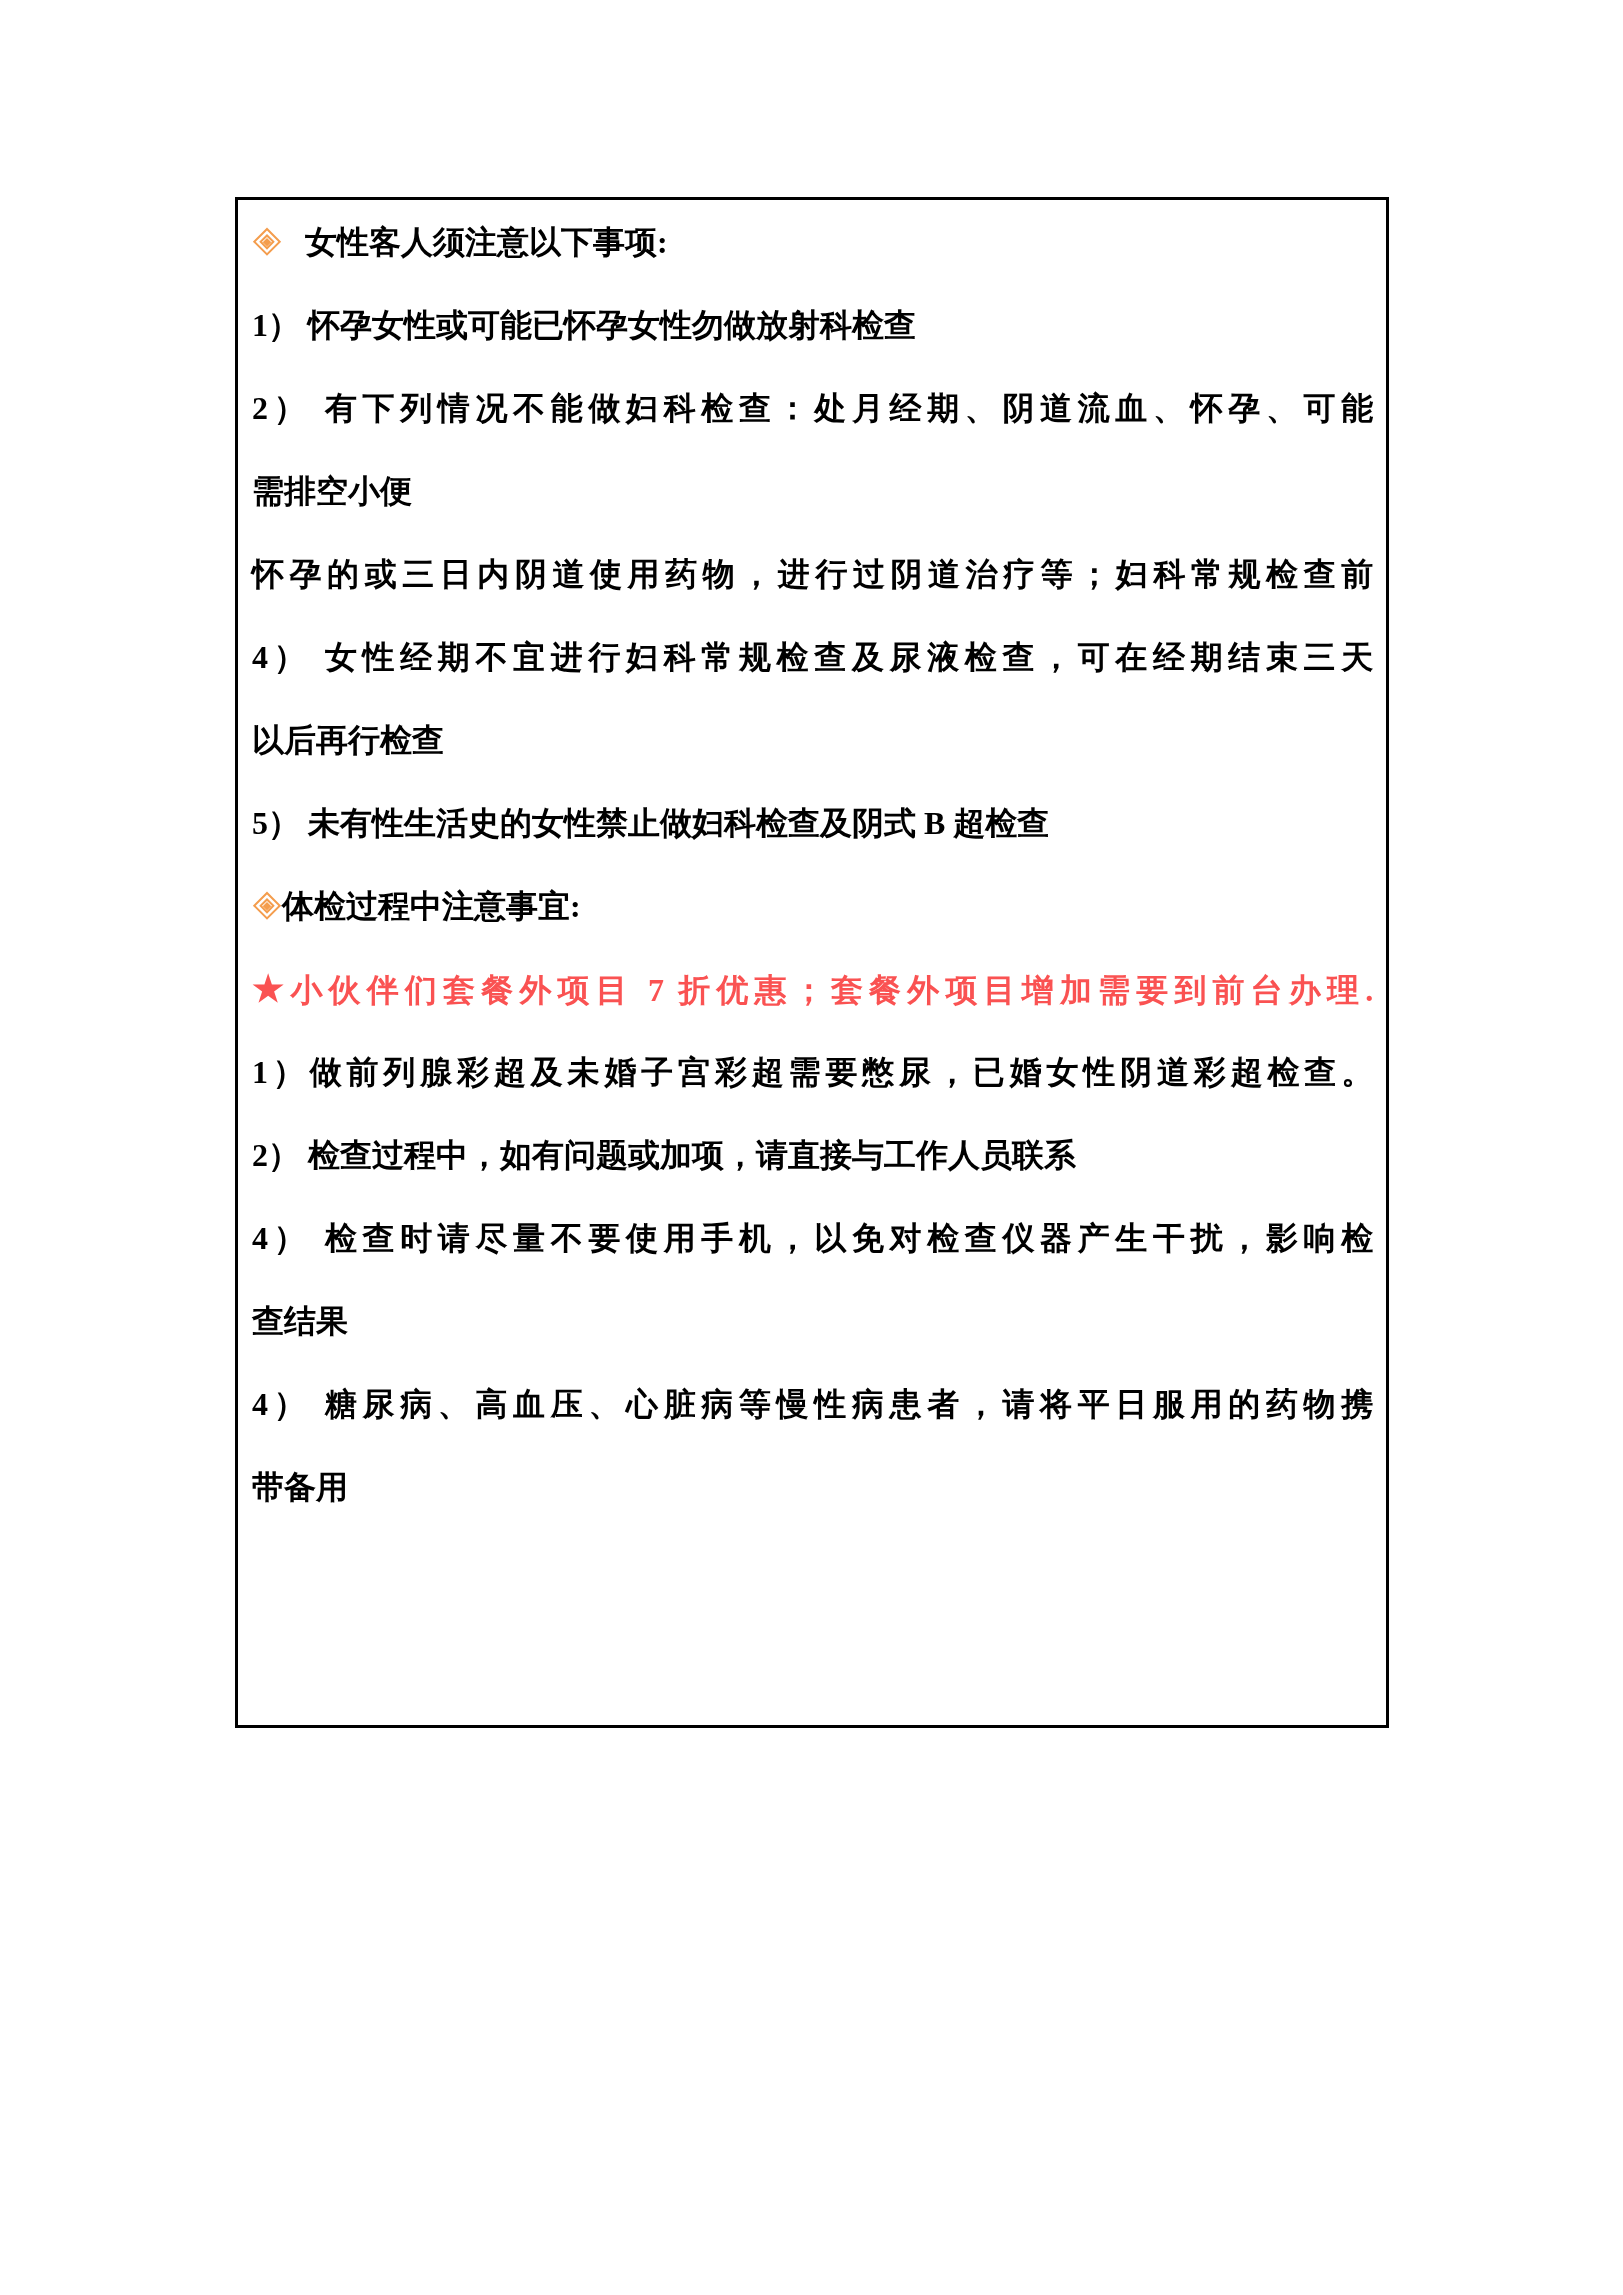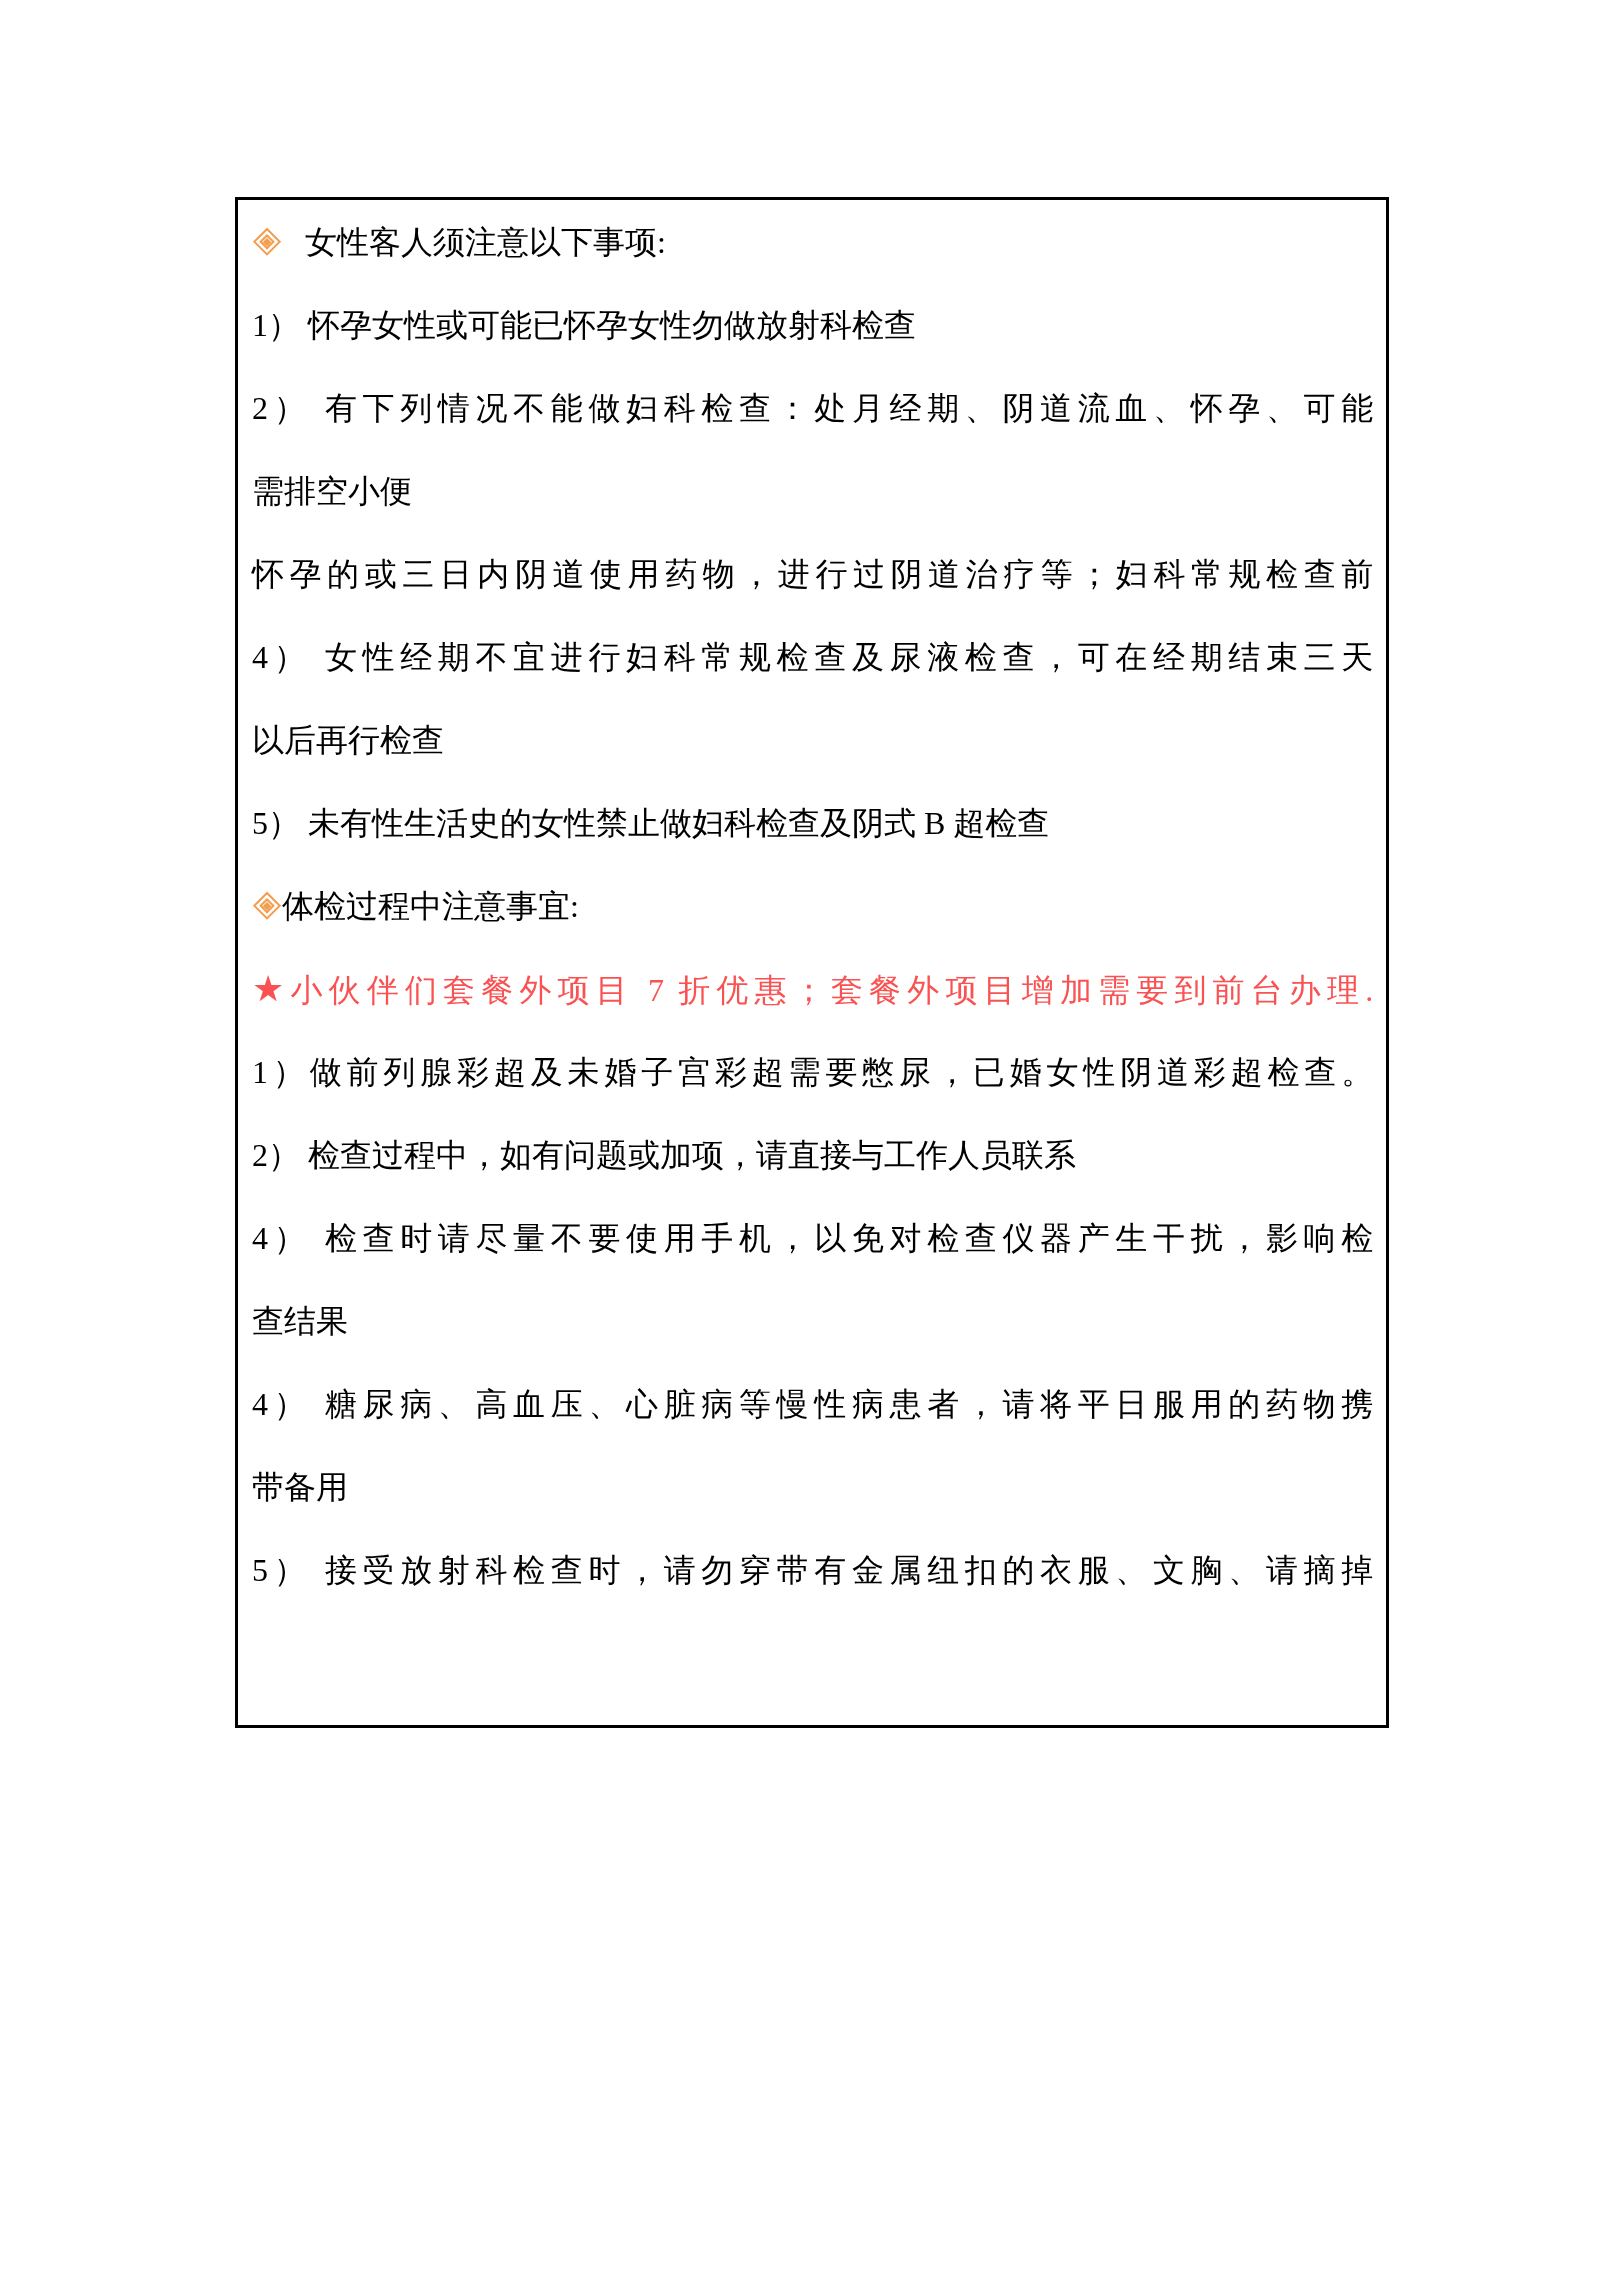--- a/index.html
+++ b/index.html
@@ -6,20 +6,21 @@
   body {
     width: 1623px;
     height: 2295px;
     position: relative;
     background: #ffffff;
     font-family: "Liberation Serif", "DejaVu Serif", serif;
   }
   .page {
     position: absolute;
     inset: 0;
+    font-weight: bold;
   }
   .notice-box {
     position: absolute;
     left: 235px;
     top: 197px;
     width: 1154px;
     height: 1531px;
     box-sizing: border-box;
     border: 3.1px solid var(--border, #000);
     padding: 1px 12.8px 0 14px;
@@ -87,16 +88,15 @@
       <div class="line"><span>以后再行检查</span></div>
       <div class="line"><span>5） 未有性生活史的女性禁止做妇科检查及阴式 B 超检查</span></div>
       <div class="line"><span class="diamond-icon"><i class="d-outer"></i><i class="d-mid"></i><i class="d-core"></i></span><span>体检过程中注意事宜:</span></div>
       <div class="line fill red"><span class="star-icon">★</span><span>小伙伴们套餐外项目 7 折优惠；套餐外项目增加需要到前台办理.</span></div>
       <div class="line fill"><span>1）做前列腺彩超及未婚子宫彩超需要憋尿，已婚女性阴道彩超检查。</span></div>
       <div class="line"><span>2） 检查过程中，如有问题或加项，请直接与工作人员联系</span></div>
       <div class="line fill"><span>4） 检查时请尽量不要使用手机，以免对检查仪器产生干扰，影响检</span></div>
       <div class="line"><span>查结果</span></div>
       <div class="line fill"><span>4） 糖尿病、高血压、心脏病等慢性病患者，请将平日服用的药物携</span></div>
       <div class="line"><span>带备用</span></div>
-      <div class="line fill"><span>5） 接受放射科检查时，请勿穿带有金属纽扣的衣服、文胸、请摘掉</span></div>
     </div>
 </div>
 
 
 </body></html>

